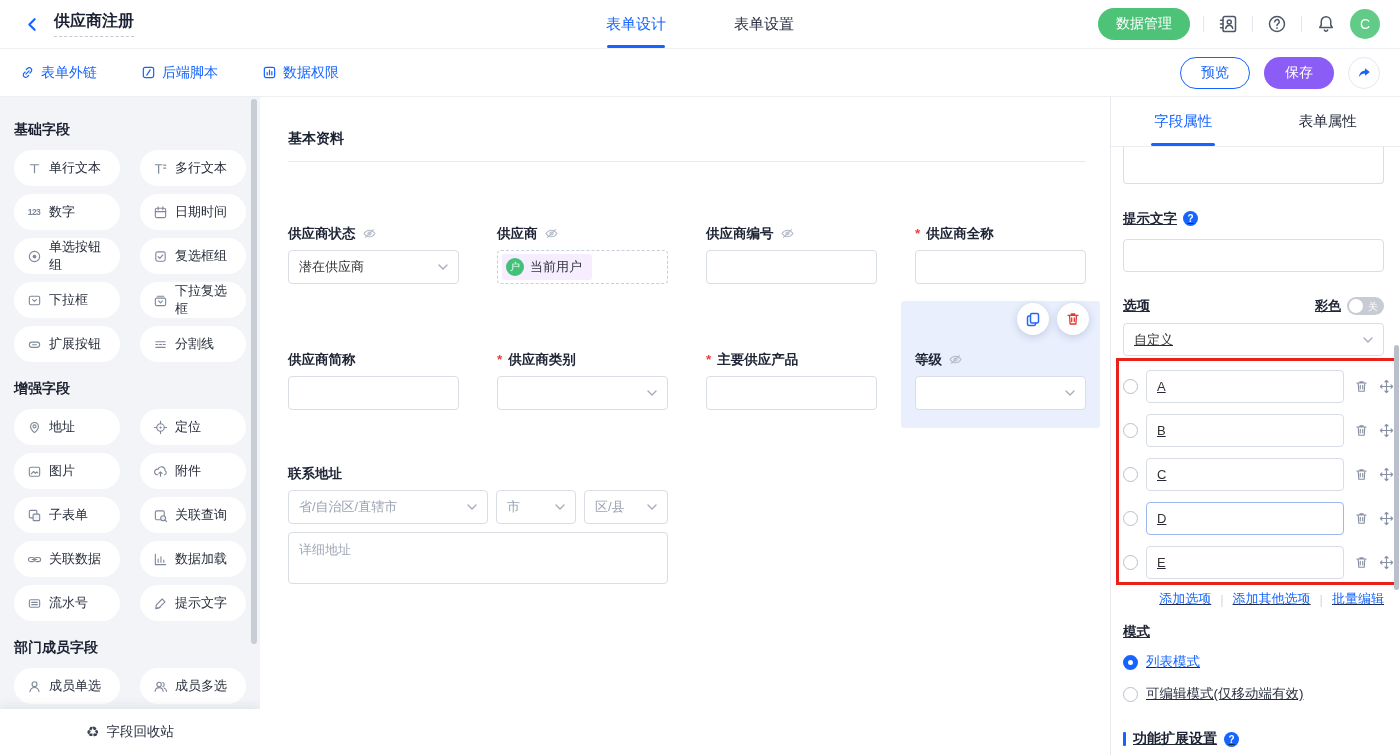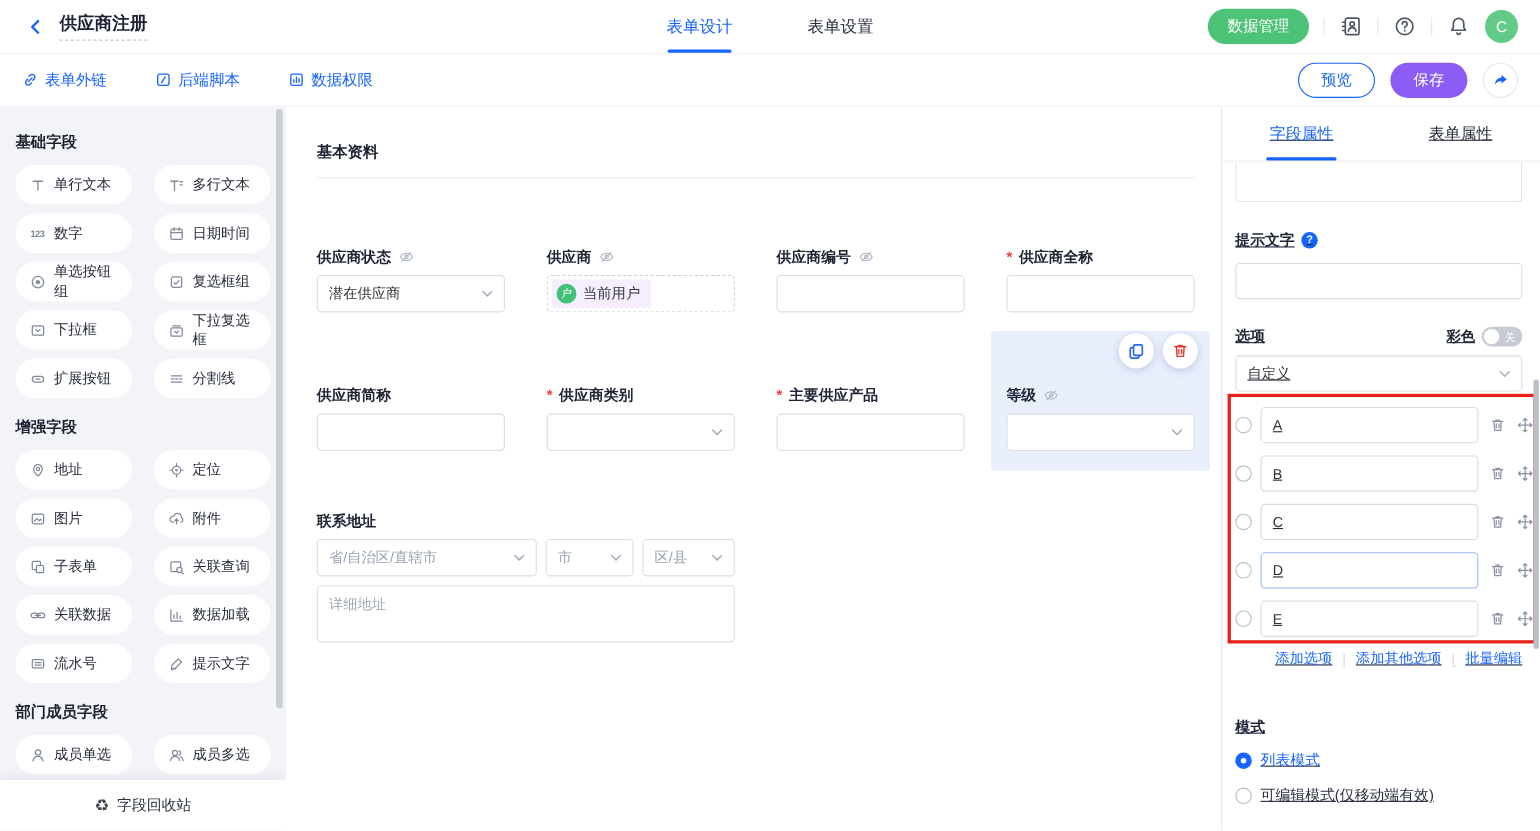--- a/index.html
+++ b/index.html
@@ -67,21 +67,21 @@
   .addr-selects { display:flex; gap:8px; margin-top:9px; }
   .addr-selects .sel { margin-top:0; }
   .sel.prov { flex:1; }
   .sel.city { width:80px; flex:none; }
   .sel.dist { width:84px; flex:none; }
   .addr-textarea { margin-top:8px; width:100%; height:52px; border:1px solid #d9dde4; border-radius:4px; padding:8px 10px; font-size:13px; font-family:inherit; resize:none; color:#333; }
   .addr-textarea::placeholder { color:#a0a8b6; }
 
   
   .panel { width:290px; flex:none; border-left:1px solid #e7e9ee; background:#fff; position:relative; }
-  .panel-tabs { height:50px; display:flex; border-bottom:1px solid #ececf1;text-decoration:underline; }
+  .panel-tabs { height:50px; display:flex; border-bottom:1px solid #ececf1; }
   .p-tab { flex:1; display:flex; align-items:center; justify-content:center; font-size:14.5px; color:#262c3c; position:relative; cursor:pointer; }
   .p-tab.active { color:#1664ff; }
   .p-tab.active::after { content:""; position:absolute; bottom:0; left:50%; transform:translateX(-50%); width:64px; height:3px; background:#1664ff; border-radius:1.5px; }
   .panel-body { padding:0 16px 0 12px; height:608px; position:relative;text-decoration:underline; }
   .top-input { height:37px; border:1px solid #d9dde4; border-top:none; border-radius:0 0 4px 4px; width:100%; font-family:inherit; font-size:13px; padding:0 10px; }
   .p-label { font-size:13.5px; font-weight:bold; color:#202636; display:flex; align-items:center; gap:6px; height:15px; }
   .mt-hint { margin-top:27px; }
   .help-dot { width:15px; height:15px; border-radius:50%; background:#1664ff; color:#fff; font-size:10px; font-weight:bold; display:flex; align-items:center; justify-content:center; cursor:pointer; }
   .p-input { margin-top:13px; height:33px; width:100%; border:1px solid #d9dde4; border-radius:4px; font-family:inherit; font-size:13px; padding:0 10px; }
   .opts-head { margin-top:25px; display:flex; align-items:center; justify-content:space-between;gap:21px; }
@@ -92,21 +92,21 @@
   .src-select { margin-top:8px; height:33px; border:1px solid #d9dde4; border-radius:4px; display:flex; align-items:center; justify-content:space-between; padding:0 10px; font-size:13px; color:#333; cursor:pointer; }
   .options-list { margin-top:14px; }
   .opt-row { display:flex; align-items:center; margin-bottom:11px; }
   .radio-un { width:15px; height:15px; border-radius:50%; border:1px solid #b8bfca; background:#fff; flex:none; cursor:pointer; }
   .opt-input { flex:1; height:33px; border:1px solid #d8dce4; border-radius:4px; margin-left:8px; font-family:inherit; font-size:13px; padding:0 10px; color:#333; }
   .opt-input.focused { border-color:#9cb8ee; }
   .opt-icon { width:15px; display:flex; margin-left:10px; cursor:pointer; flex:none; }
   .opt-links { display:flex; justify-content:flex-end; align-items:center; gap:9px; font-size:13px; color:#1664ff; }
   .opt-links .sep { color:#d4d8e0; }
   .opt-links span.lnk { cursor:pointer; white-space:nowrap; }
-  .mode-label { margin-top:45px; }
+  .mode-label { margin-top:16px; }
   .radio-row { margin-top:14px; display:flex; align-items:center; gap:8px; font-size:13.5px; color:#2a3040; cursor:pointer; }
   .radio-row.sel-row { color:#1664ff; }
   .radio-sel { width:15px; height:15px; border-radius:50%; border:5px solid #1664ff; background:#fff; flex:none; }
   .ext-title { margin-top:27px; display:flex; align-items:center; gap:7px; font-size:14px; font-weight:bold; color:#1c2233; }
   .blue-bar { width:3px; height:14px; background:#1664ff; border-radius:1px; }
   .red-box { position:absolute; left:5px; top:261px; width:281px; height:227px; border:3px solid #e8211a; z-index:5; pointer-events:none; }
   .panel-scrollbar { position:absolute; right:1px; top:248px; width:5px; height:245px; background:#bac0cb; border-radius:2.5px; z-index:6; }
 </style>
 </head>
 <body>

